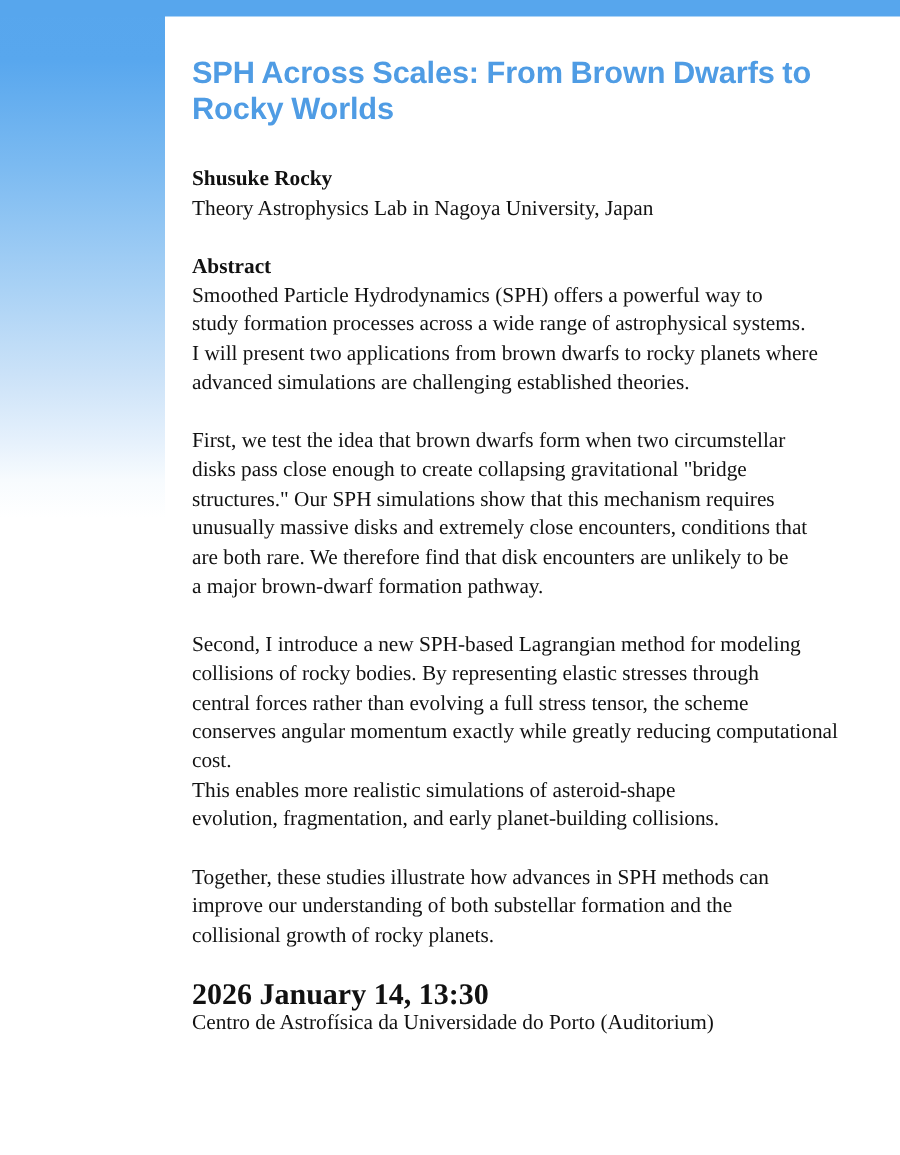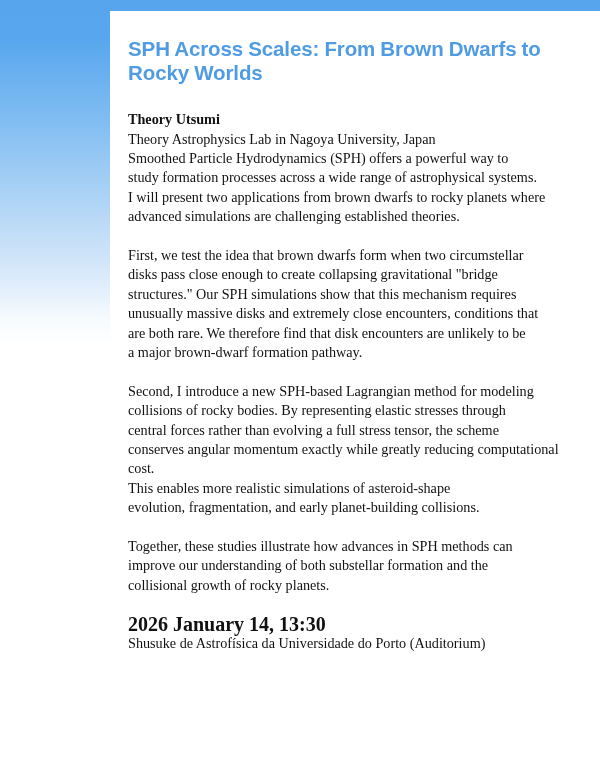--- a/index.html
+++ b/index.html
@@ -131,24 +131,25 @@
 <body>
 
 <div id="poster">
 
   <div class="top-band"></div>
 
   <div class="card">
 
     <h1 class="title">SPH Across Scales: From Brown Dwarfs to Rocky Worlds</h1>
 
-    <div class="author">Theory Utsumi</div>
+    <div class="author">Shusuke Rocky</div>
 
     <div class="affiliation">Theory Astrophysics Lab in Nagoya University, Japan</div>
 
+    <div class="section-heading">Abstract</div>
 
     <div class="para">Smoothed Particle Hydrodynamics (SPH) offers a powerful way to
 study formation processes across a wide range of astrophysical systems.
 I will present two applications from brown dwarfs to rocky planets where
 advanced simulations are challenging established theories.</div>
     <div class="para-gap"></div>
 
     <div class="para">First, we test the idea that brown dwarfs form when two circumstellar
 disks pass close enough to create collapsing gravitational "bridge
 structures." Our SPH simulations show that this mechanism requires
@@ -166,17 +167,17 @@
 evolution, fragmentation, and early planet-building collisions.</div>
     <div class="para-gap"></div>
 
     <div class="para">Together, these studies illustrate how advances in SPH methods can
 improve our understanding of both substellar formation and the
 collisional growth of rocky planets.</div>
 
     <div class="datetime">2026 January 14, 13:30</div>
 
 
-    <div class="venue-line">Shusuke de Astrofísica da Universidade do Porto (Auditorium)</div>
+    <div class="venue-line">Centro de Astrofísica da Universidade do Porto (Auditorium)</div>
 
 
   </div>
 </div>
 
 </body></html>

